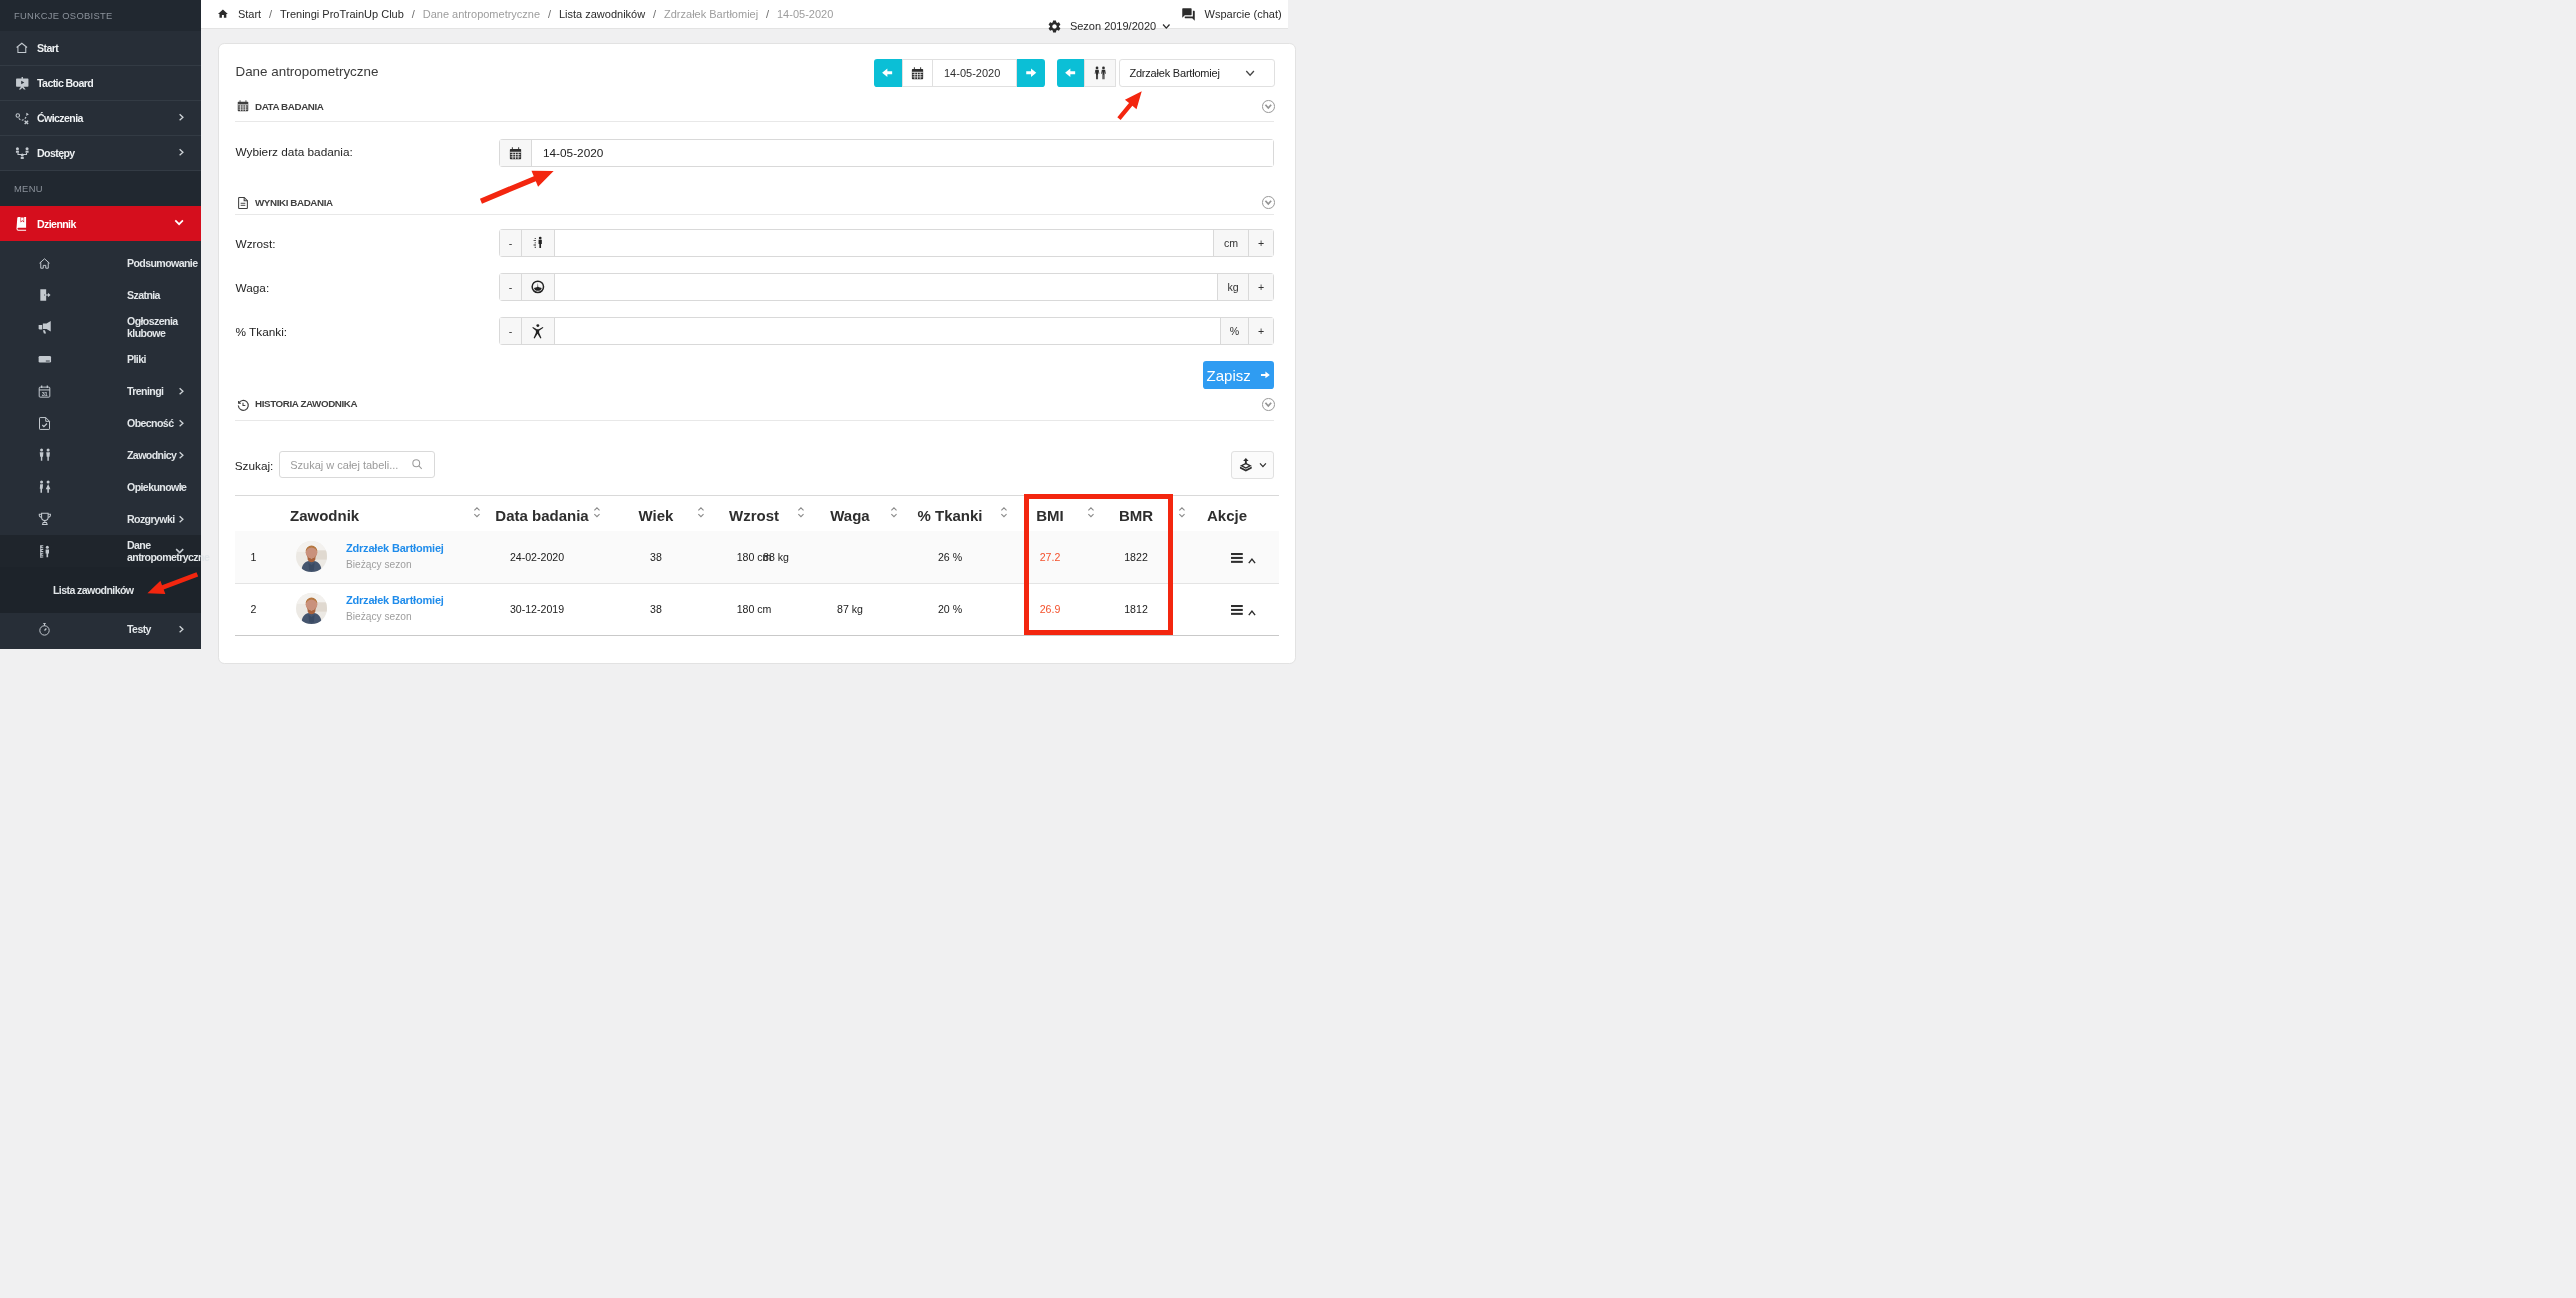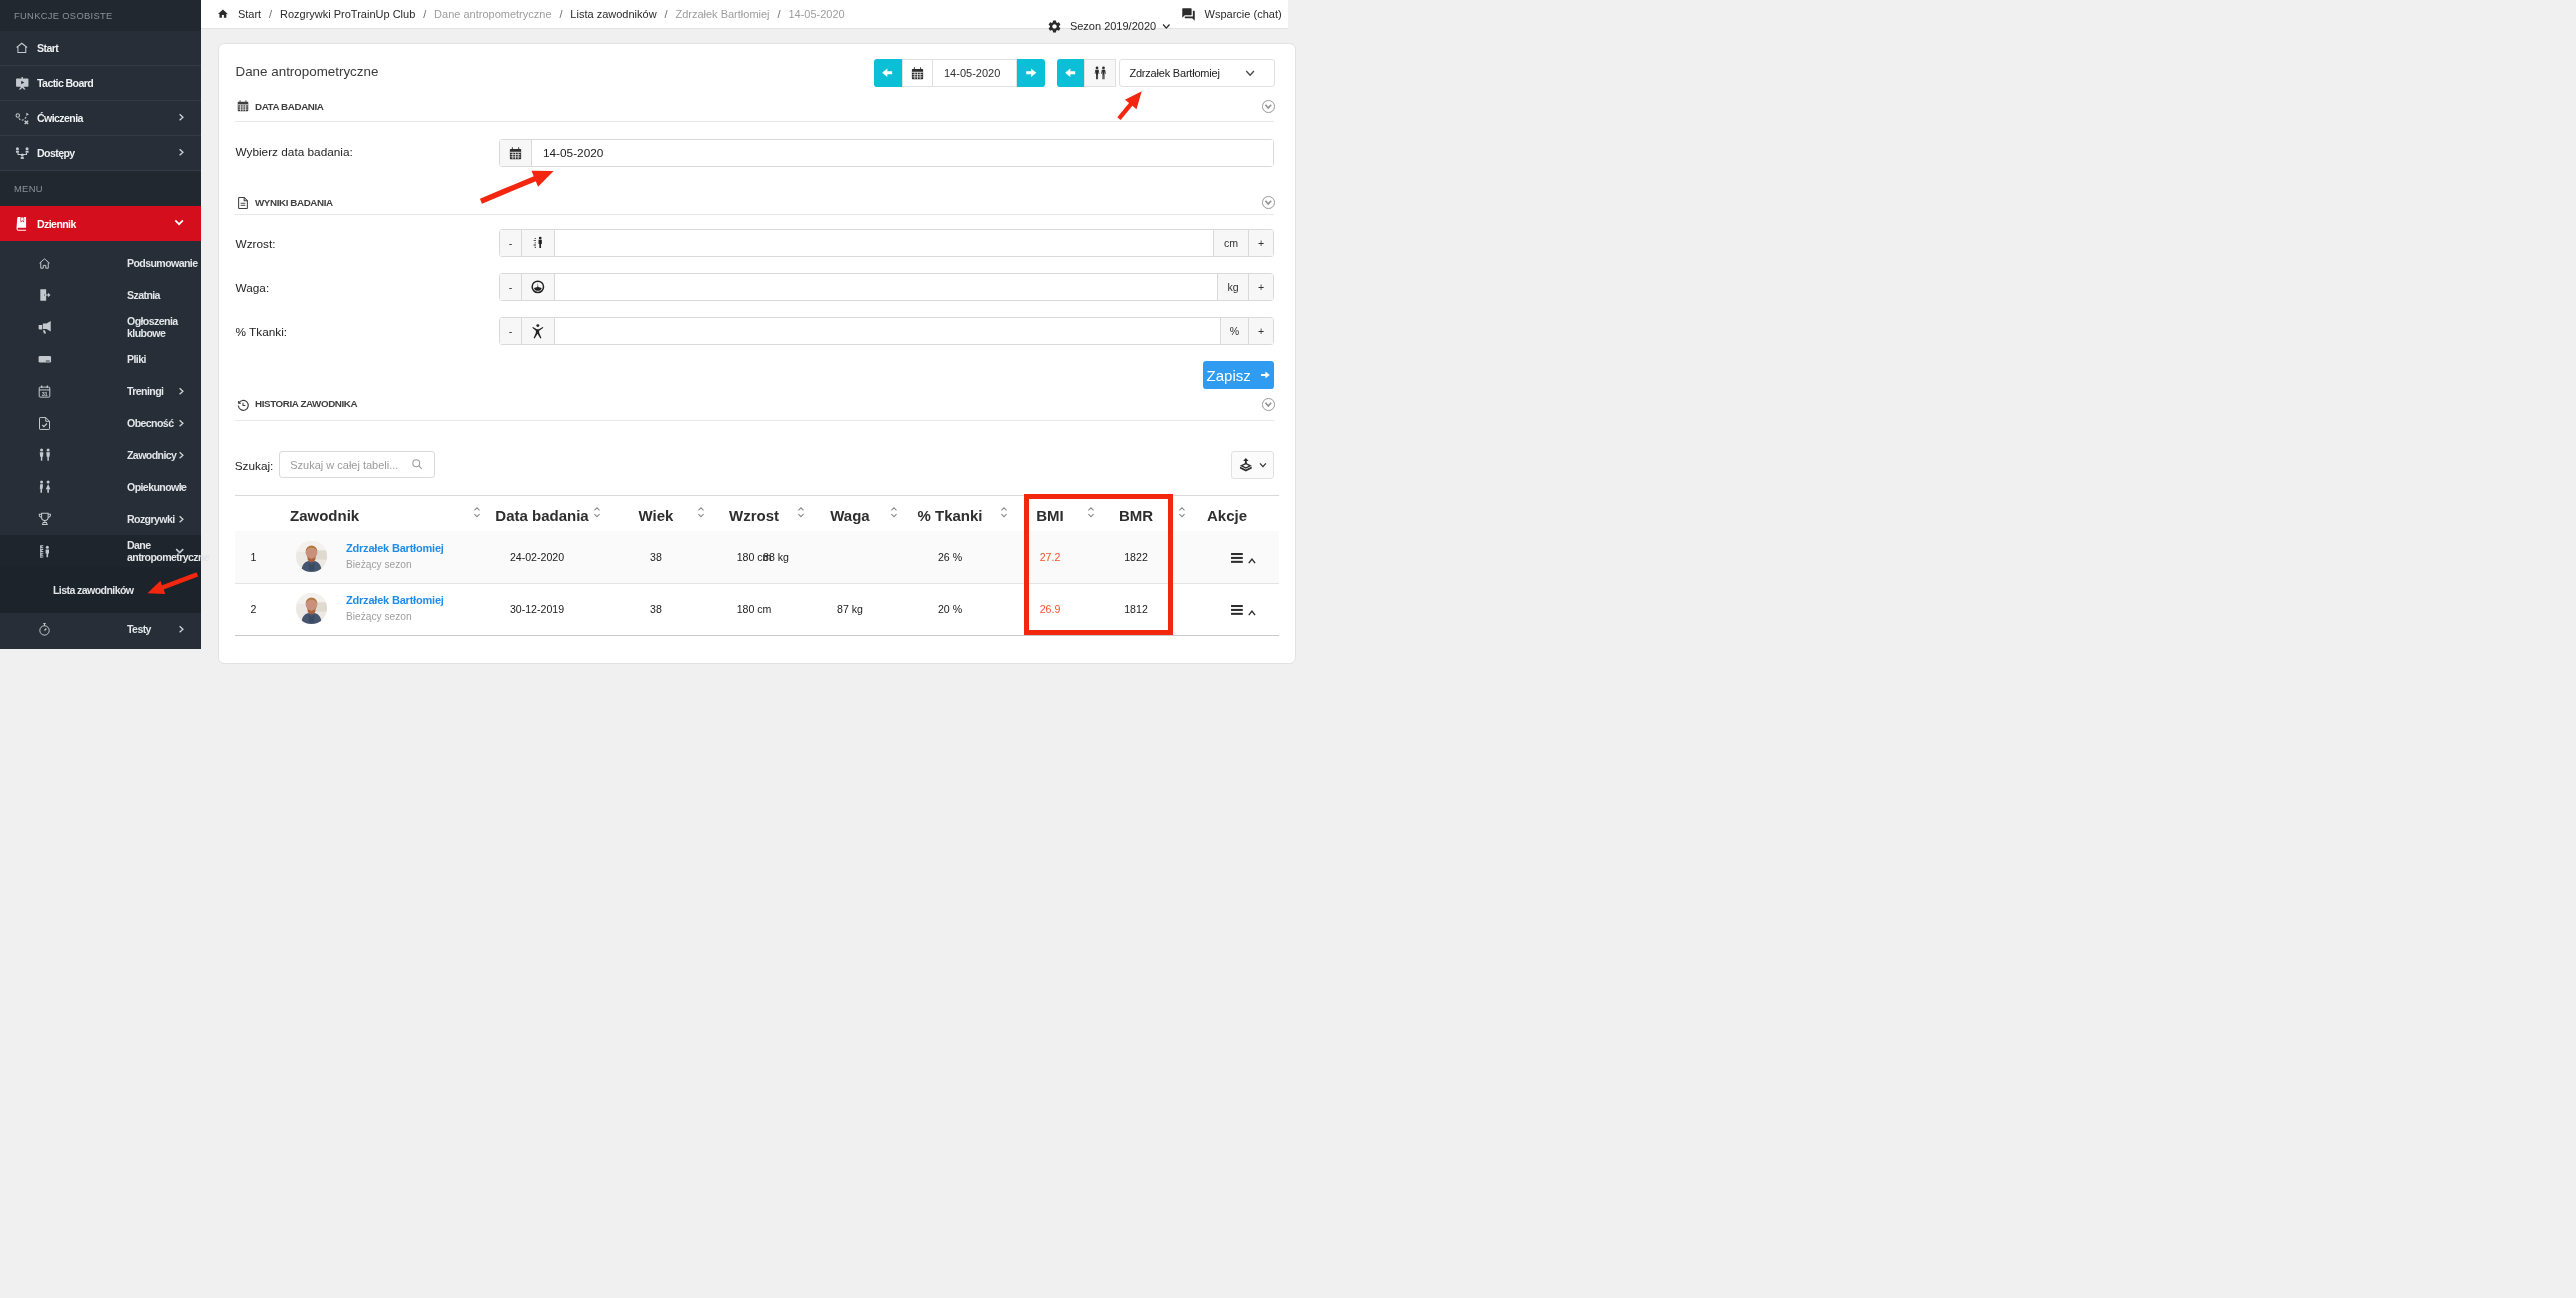--- a/index.html
+++ b/index.html
@@ -353,21 +353,21 @@
   <div class="abs" style="left:805px; top:450px; width:149px; height:141px; border:5.1px solid #f3260f; z-index:40;"></div>
 </div>
 
 <div id="topbar">
   <div class="crumb" style="left:15.7px;">
     <svg width="11.8" height="11.8" viewBox="0 0 24 24" fill="#2b2b2b" style="margin-right:9.4px;">
         <path d="M10 20v-6h4v6h5v-8h3L12 3 2 12h3v8z"></path>
       </svg>
     <span>Start</span>
       <span class="sep">/</span>
-    <span>Rozgrywki ProTrainUp Club</span>
+    <span>Treningi ProTrainUp Club</span>
       <span class="sep">/</span>
     <span class="gray">Dane antropometryczne</span>
       <span class="sep">/</span>
     <span>Lista zawodników</span>
       <span class="sep">/</span>
     <span class="gray">Zdrzałek Bartłomiej</span>
       <span class="sep">/</span>
     <span class="gray">14-05-2020</span>
   </div>
   <div class="crumb" style="left:846px;margin-top:12px;">

